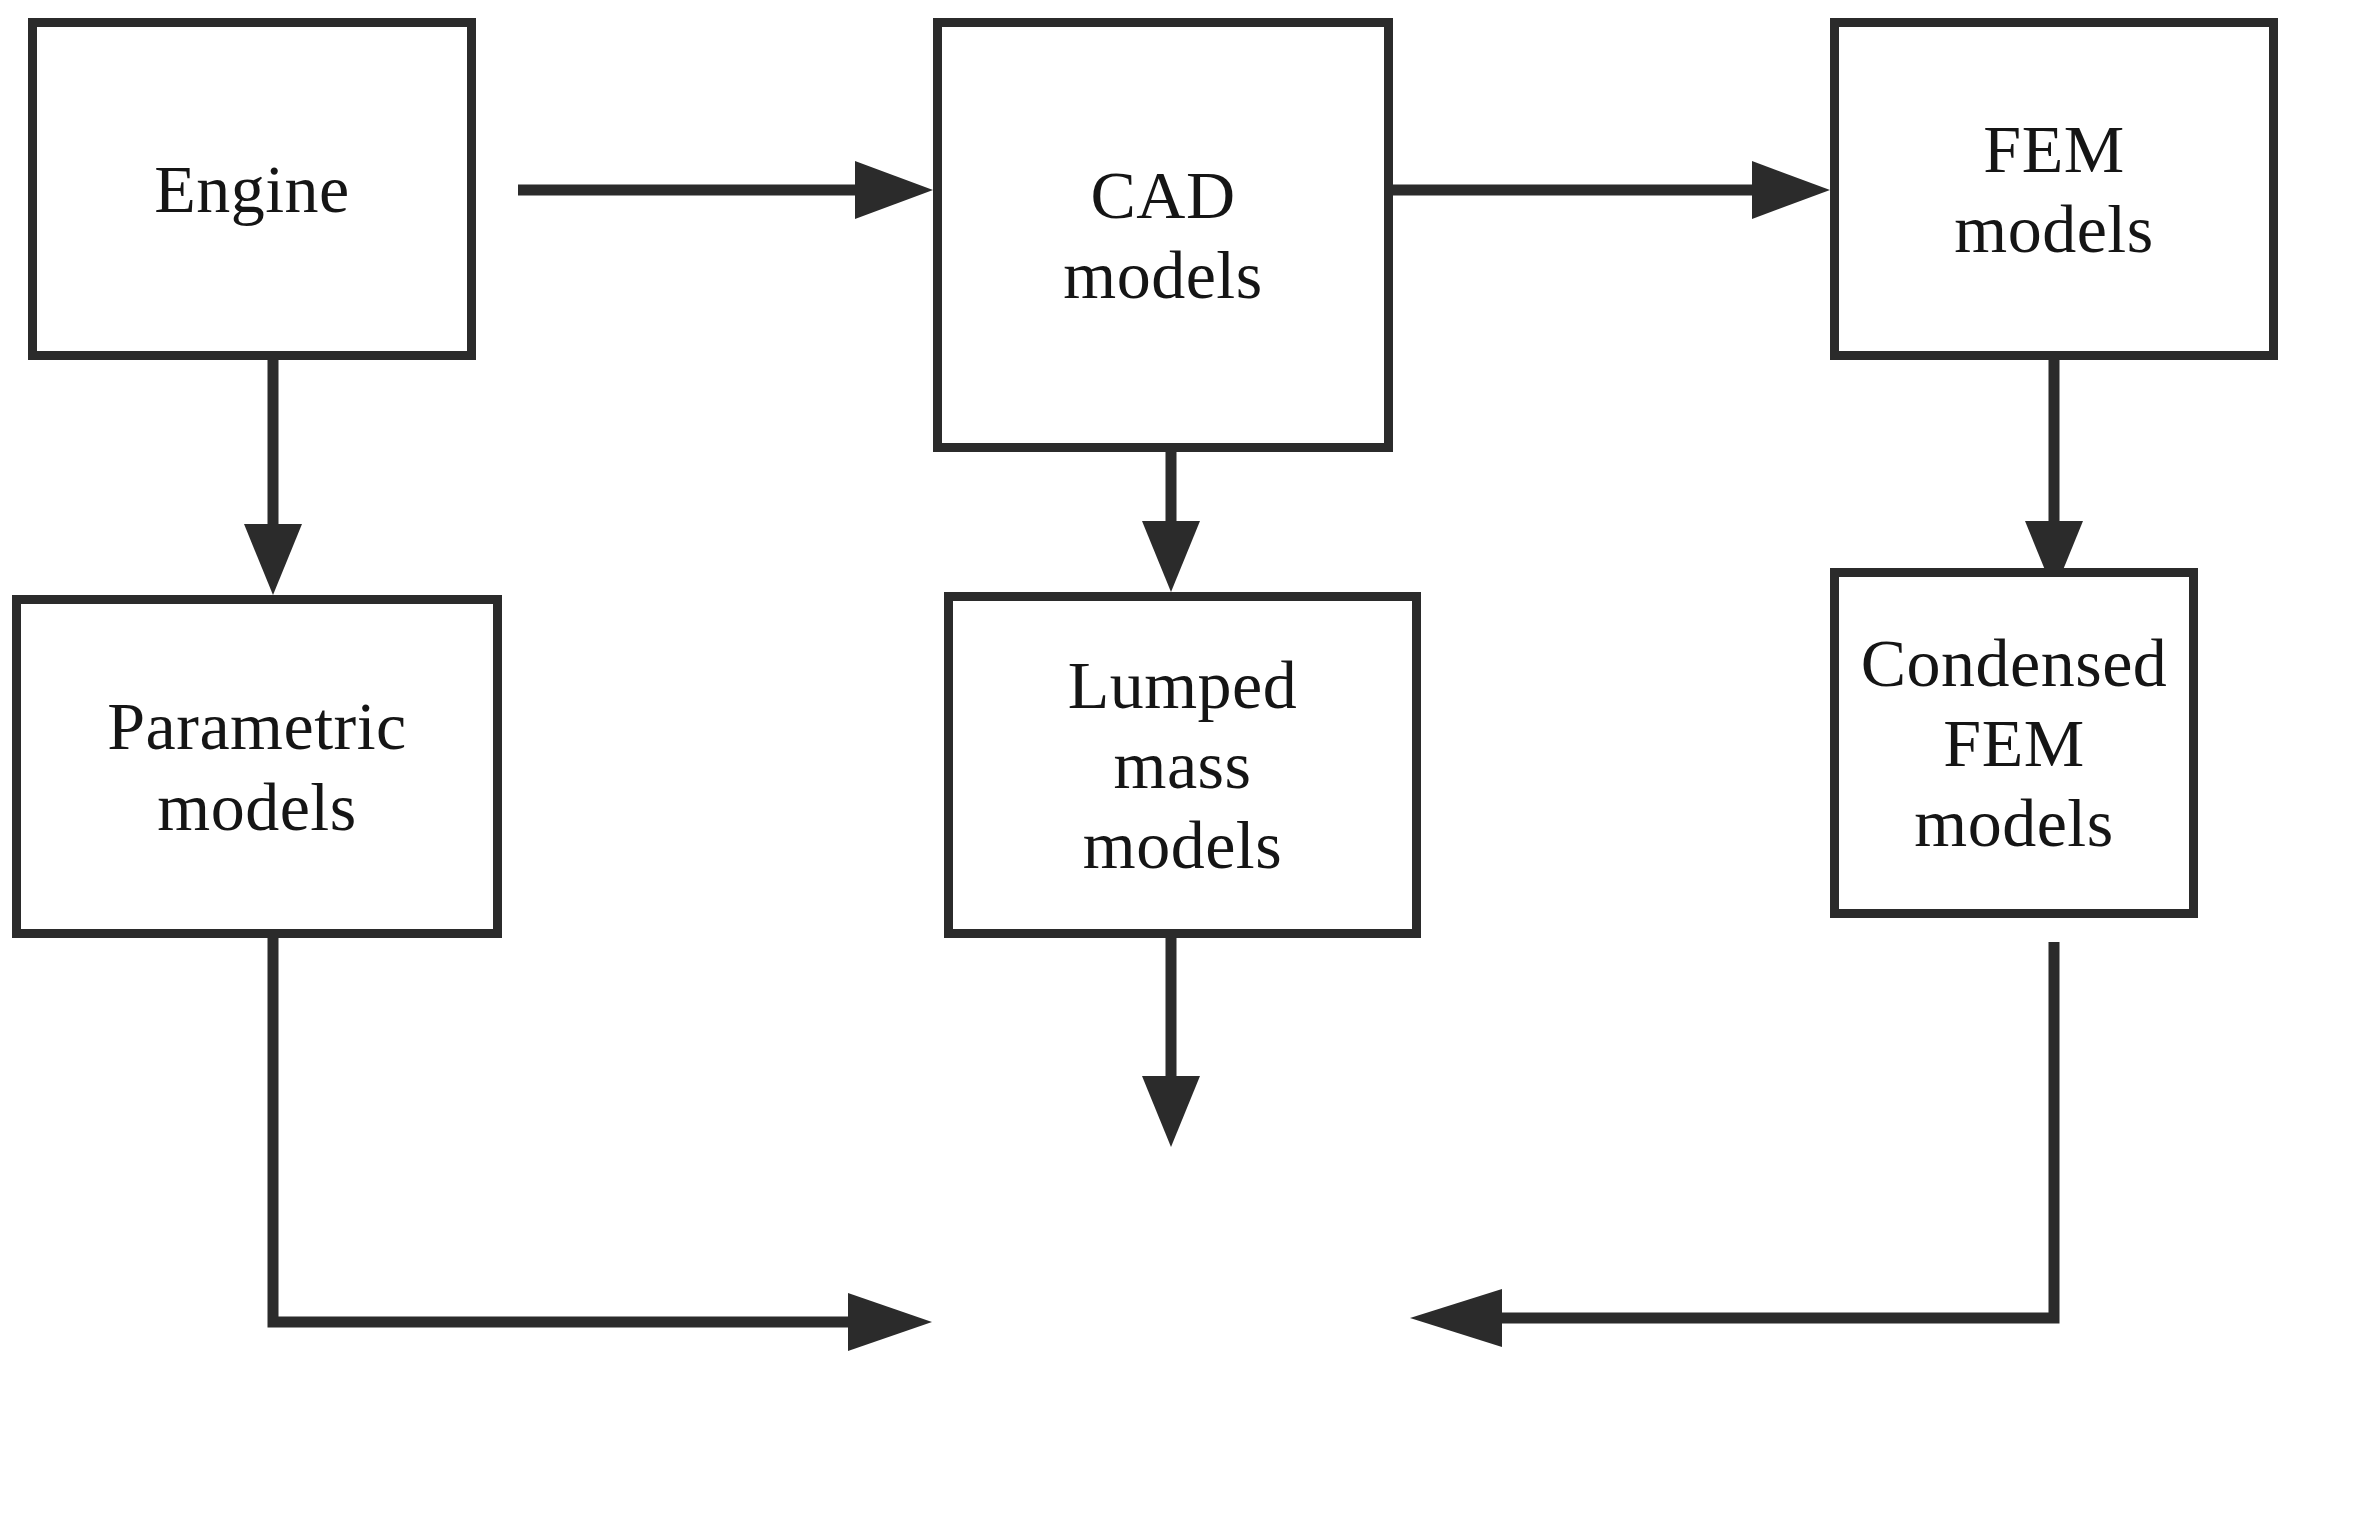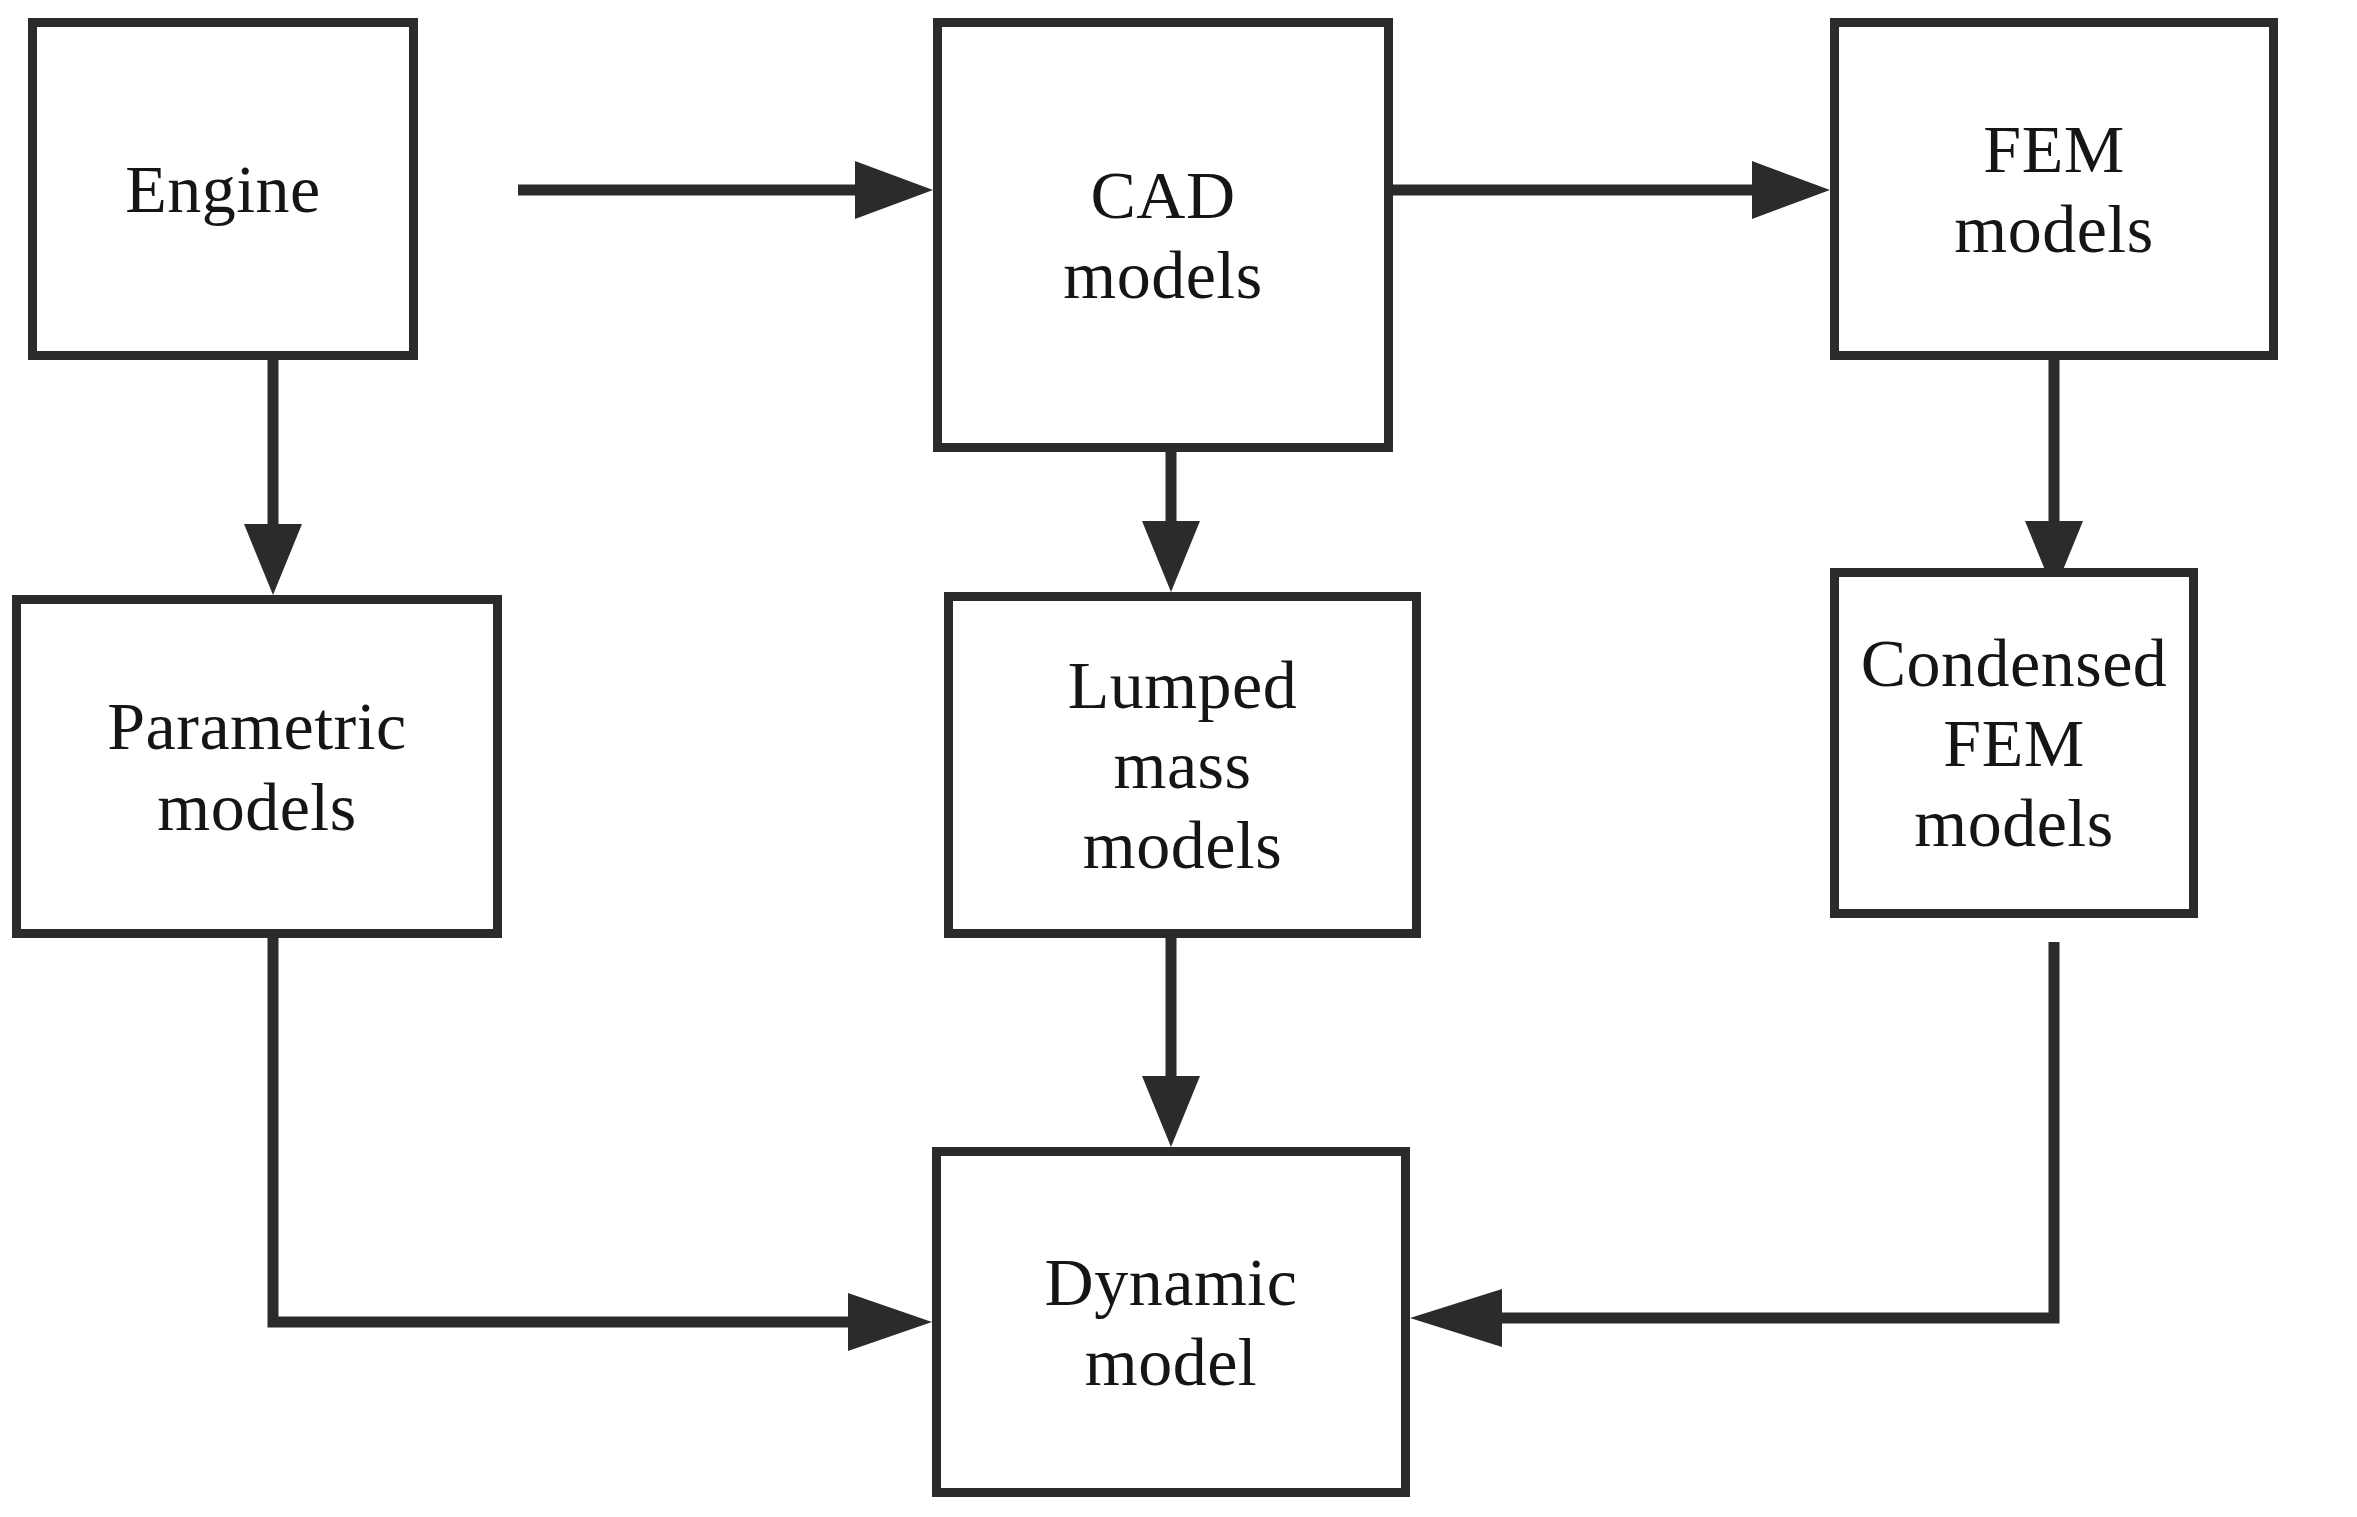--- a/index.html
+++ b/index.html
@@ -85,21 +85,21 @@
       <polygon points="848,1293 932,1322 848,1351" fill="#2b2b2b"></polygon>
     </g>
 
     <g>
       <polyline points="2054,942 2054,1318 1496,1318" fill="none" stroke="#2b2b2b" stroke-width="11"></polyline>
       <polygon points="1502,1289 1410,1318 1502,1347" fill="#2b2b2b"></polygon>
     </g>
 
   </svg>
 
-  <div class="node-box" style="left:28px; top:18px; width:390px; height:342px;">
+  <div class="node-box" style="left:28px; top:18px; width:448px; height:342px;">
     <span class="node-label">Engine</span>
   </div>
 
   <div class="node-box" style="left:933px; top:18px; width:460px; height:434px;">
     <span class="node-label">CAD
 models</span>
   </div>
 
   <div class="node-box" style="left:1830px; top:18px; width:448px; height:342px;">
     <span class="node-label">FEM
@@ -116,18 +116,14 @@
 mass
 models</span>
   </div>
 
   <div class="node-box" style="left:1830px; top:568px; width:368px; height:350px;">
     <span class="node-label">Condensed
 FEM
 models</span>
   </div>
 
-  <div class="node-box" style="left:932px; top:1147px; width:478px; height:350px;">
-    <span class="node-label">Dynamic
-model</span>
-  </div>
 
 </div>
 
 </body></html>

